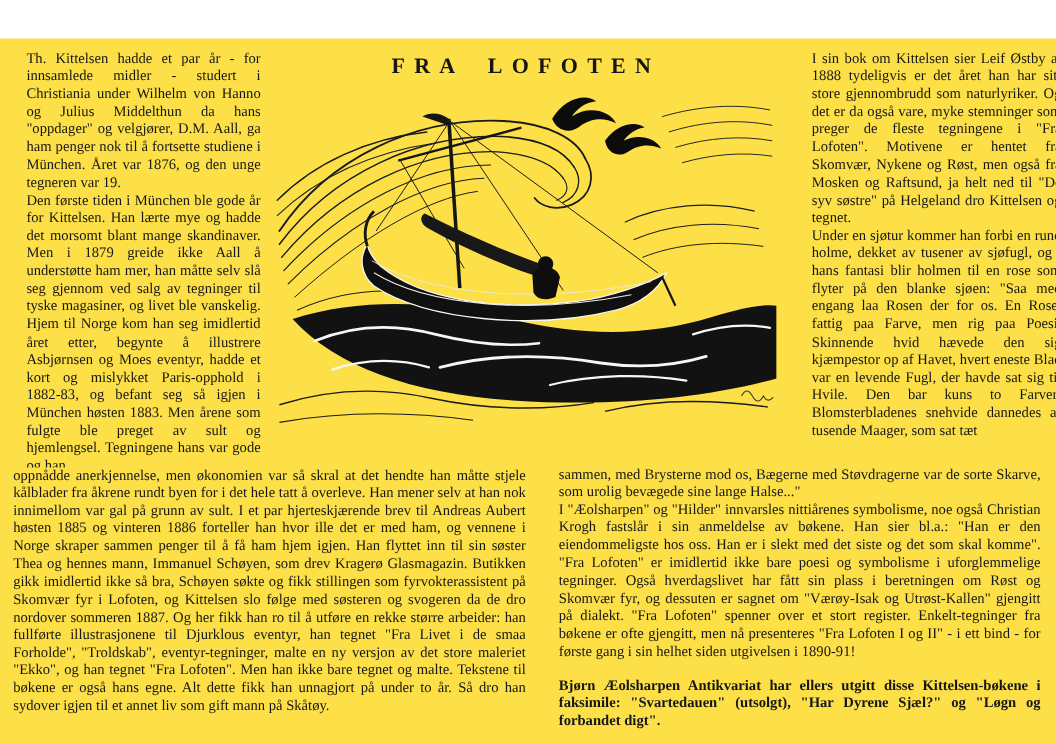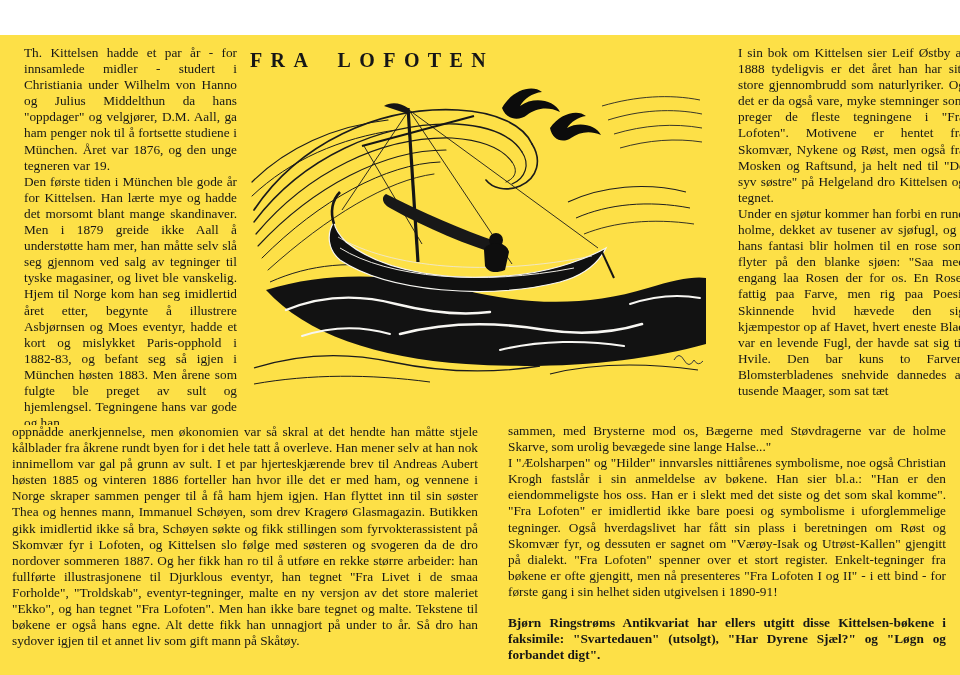--- a/index.html
+++ b/index.html
@@ -19,20 +19,21 @@
     font-size: 13.3px;
     line-height: 16.1px;
     text-align: justify;
   }
   .txt p { margin: 0; padding: 0; }
   .title {
     font-size: 20px;
     font-weight: 700;
     letter-spacing: 0.42em;
     word-spacing: 0.45em;
+    text-align: center;
     white-space: nowrap;
     padding-top: 6px;
   }
   .illustration { margin-top: 10px; }
   .illustration svg { display: block; }
   .bold-par { font-weight: 700; margin-top: 15px !important; }
 </style>
 </head>
 <body>
 
@@ -127,18 +128,18 @@
   <div class="abs txt" style="left:738px; top:10px; width:227px; height:378px; overflow:hidden;">
     <p>I sin bok om Kittelsen sier Leif Østby at 1888 tydeligvis er det året han har sitt store gjennombrudd som naturlyriker. Og det er da også vare, myke stemninger som preger de fleste tegningene i "Fra Lofoten". Motivene er hentet fra Skomvær, Nykene og Røst, men også fra Mosken og Raftsund, ja helt ned til "De syv søstre" på Helgeland dro Kittelsen og tegnet.</p>
     <p>Under en sjøtur kommer han forbi en rund holme, dekket av tusener av sjøfugl, og i hans fantasi blir holmen til en rose som flyter på den blanke sjøen: "Saa med engang laa Rosen der for os. En Rose, fattig paa Farve, men rig paa Poesi. Skinnende hvid hævede den sig kjæmpestor op af Havet, hvert eneste Blad var en levende Fugl, der havde sat sig til Hvile. Den bar kuns to Farver; Blomsterbladenes snehvide dannedes af tusende Maager, som sat tæt</p>
   </div>
 
   <div class="abs txt" style="left:12px; top:389px; width:466px; height:268px; overflow:hidden;">
     <p>oppnådde anerkjennelse, men økonomien var så skral at det hendte han måtte stjele kålblader fra åkrene rundt byen for i det hele tatt å overleve. Han mener selv at han nok innimellom var gal på grunn av sult. I et par hjerteskjærende brev til Andreas Aubert høsten 1885 og vinteren 1886 forteller han hvor ille det er med ham, og vennene i Norge skraper sammen penger til å få ham hjem igjen. Han flyttet inn til sin søster Thea og hennes mann, Immanuel Schøyen, som drev Kragerø Glasmagazin. Butikken gikk imidlertid ikke så bra, Schøyen søkte og fikk stillingen som fyrvokterassistent på Skomvær fyr i Lofoten, og Kittelsen slo følge med søsteren og svogeren da de dro nordover sommeren 1887. Og her fikk han ro til å utføre en rekke større arbeider: han fullførte illustrasjonene til Djurklous eventyr, han tegnet "Fra Livet i de smaa Forholde", "Troldskab", eventyr-tegninger, malte en ny versjon av det store maleriet "Ekko", og han tegnet "Fra Lofoten". Men han ikke bare tegnet og malte. Tekstene til bøkene er også hans egne. Alt dette fikk han unnagjort på under to år. Så dro han sydover igjen til et annet liv som gift mann på Skåtøy.</p>
   </div>
 
   <div class="abs txt" style="left:508px; top:388px; width:438px; height:275px; overflow:hidden;">
-    <p>sammen, med Brysterne mod os, Bægerne med Støvdragerne var de holme Skarve, som urolig bevægede sine lange Halse..."</p>
+    <p>sammen, med Brysterne mod os, Bægerne med Støvdragerne var de sorte Skarve, som urolig bevægede sine lange Halse..."</p>
     <p>I "Æolsharpen" og "Hilder" innvarsles nittiårenes symbolisme, noe også Christian Krogh fastslår i sin anmeldelse av bøkene. Han sier bl.a.: "Han er den eiendommeligste hos oss. Han er i slekt med det siste og det som skal komme". "Fra Lofoten" er imidlertid ikke bare poesi og symbolisme i uforglemmelige tegninger. Også hverdagslivet har fått sin plass i beretningen om Røst og Skomvær fyr, og dessuten er sagnet om "Værøy-Isak og Utrøst-Kallen" gjengitt på dialekt. "Fra Lofoten" spenner over et stort register. Enkelt-tegninger fra bøkene er ofte gjengitt, men nå presenteres "Fra Lofoten I og II" - i ett bind - for første gang i sin helhet siden utgivelsen i 1890-91!</p>
-    <p class="bold-par">Bjørn Ringstrøms Antikvariat har ellers utgitt disse Kittelsen-bøkene i faksimile: "Svartedauen" (utsolgt), "Har Dyrene Sjæl?" og "Løgn og forbandet digt".</p>
+    <p class="bold-par">Bjørn Æolsharpen Antikvariat har ellers utgitt disse Kittelsen-bøkene i faksimile: "Svartedauen" (utsolgt), "Har Dyrene Sjæl?" og "Løgn og forbandet digt".</p>
   </div>
 
 </div>
 
 </body></html>

